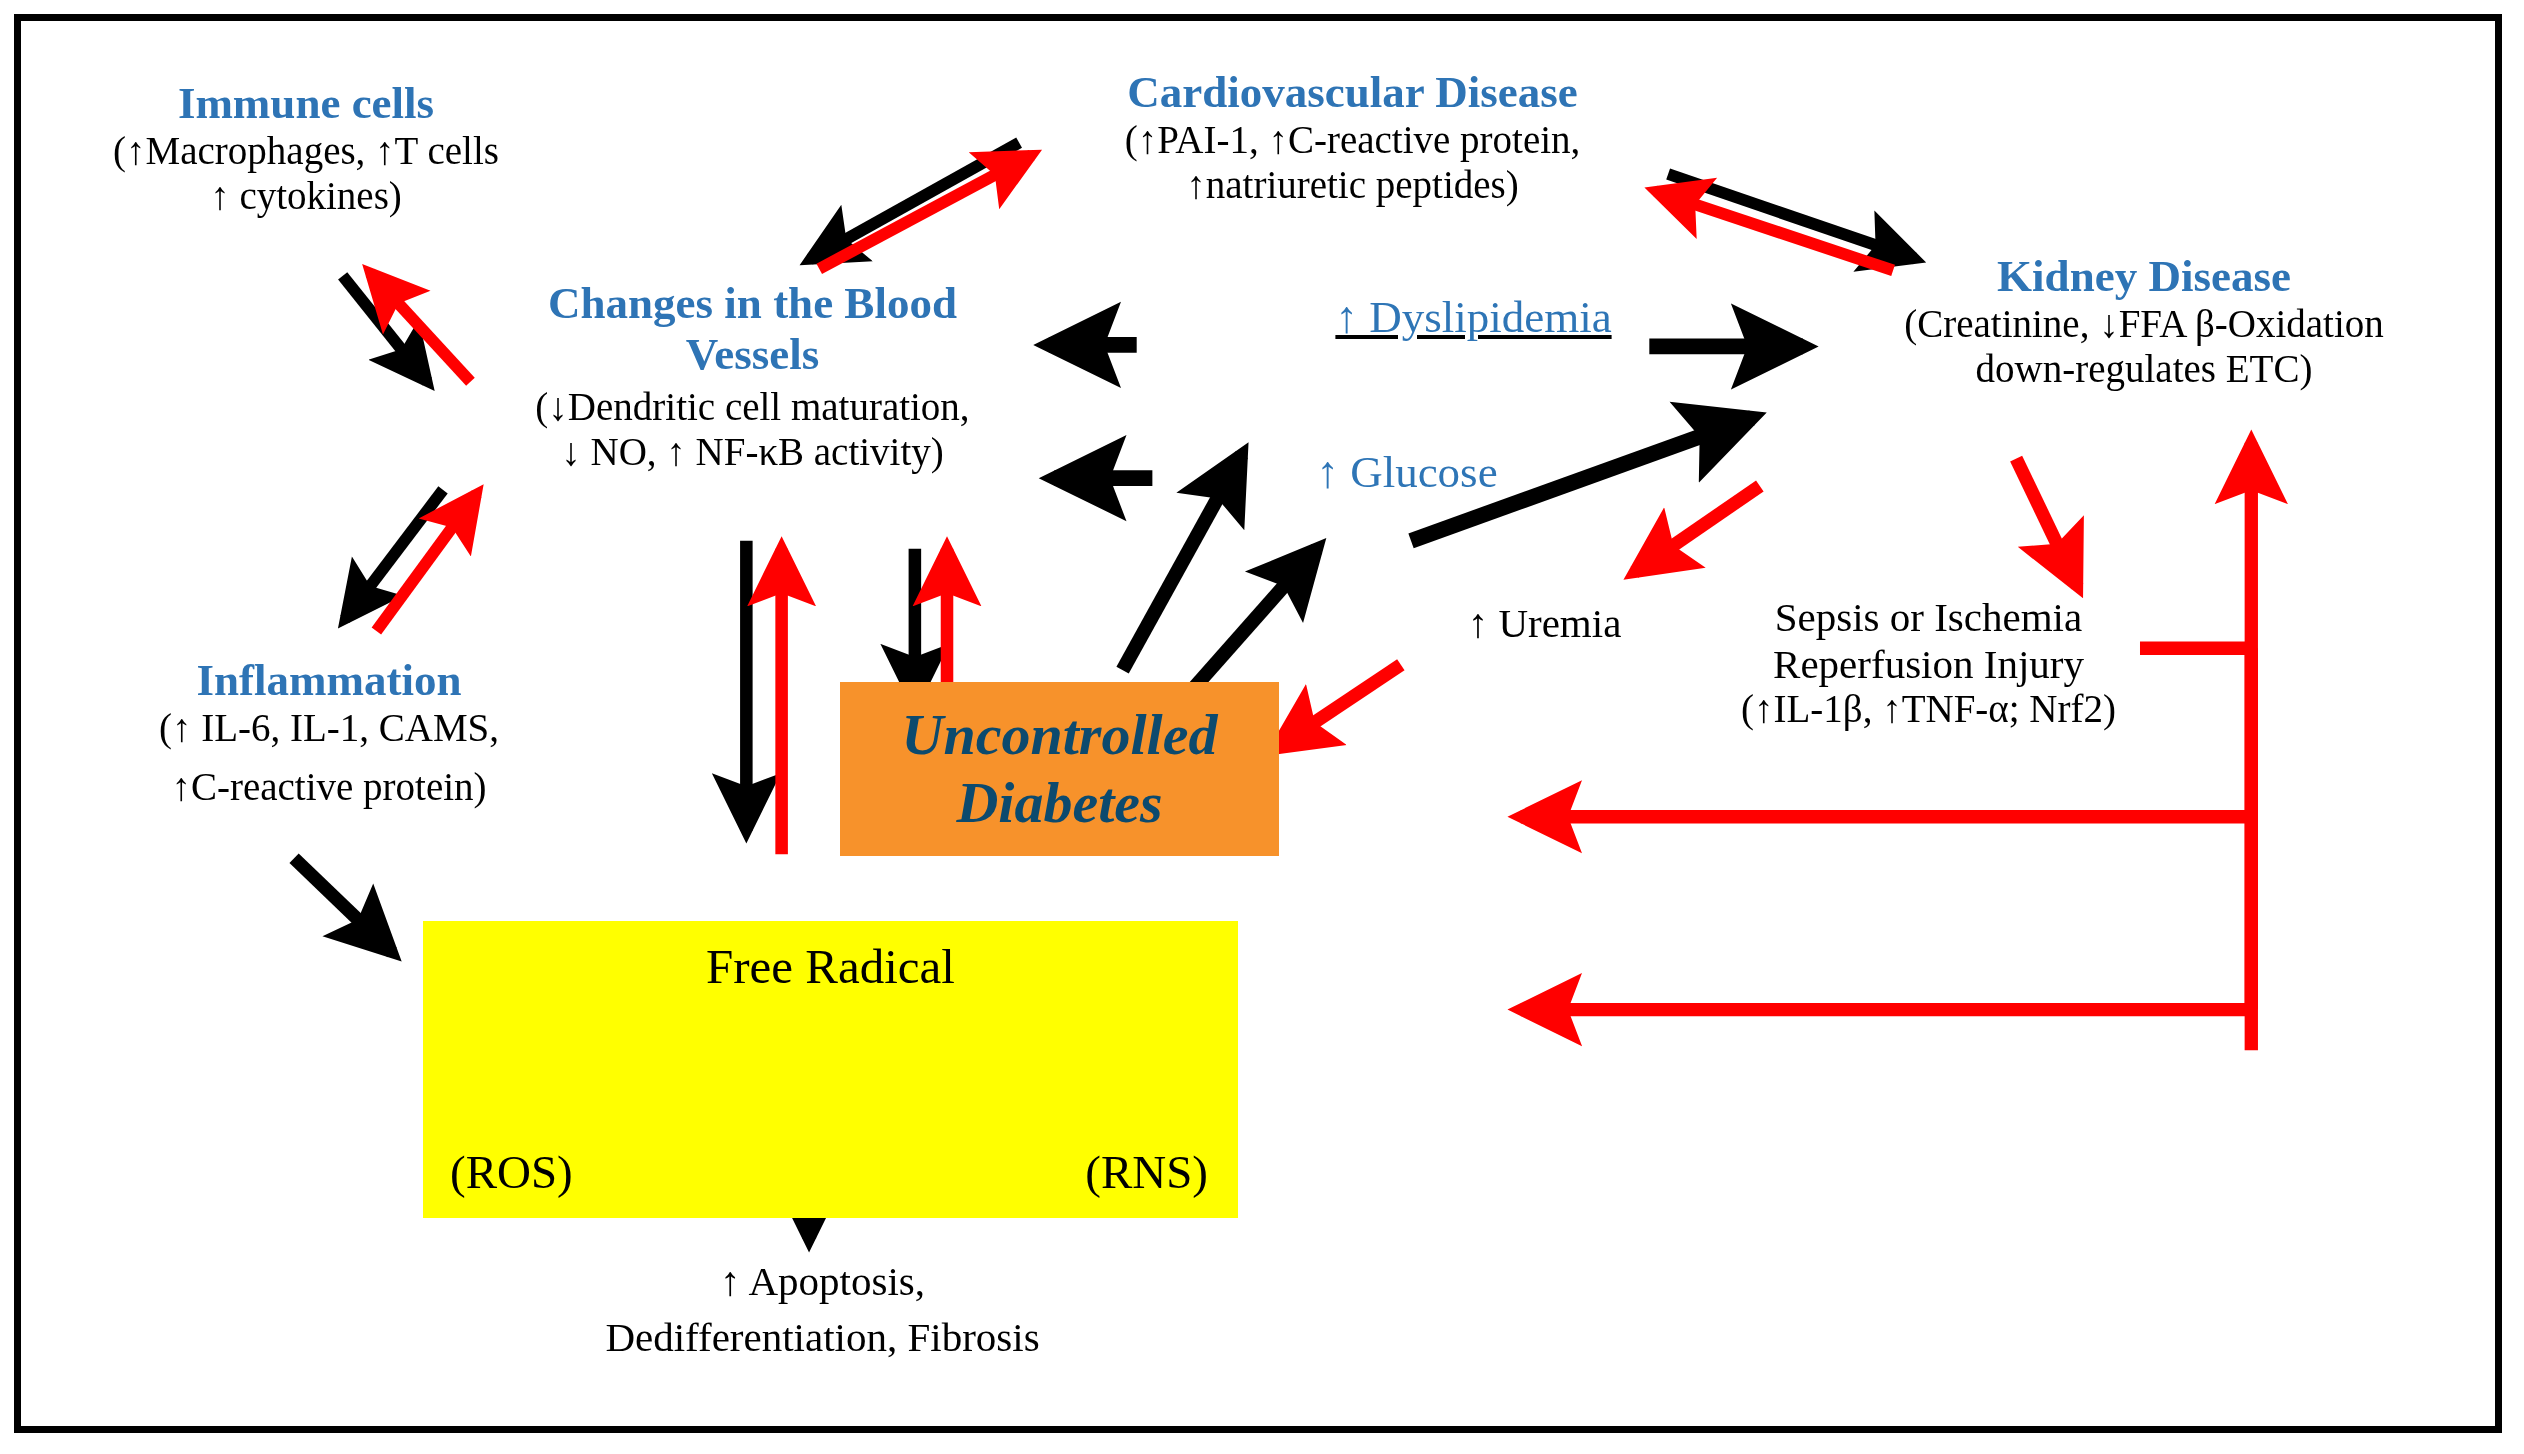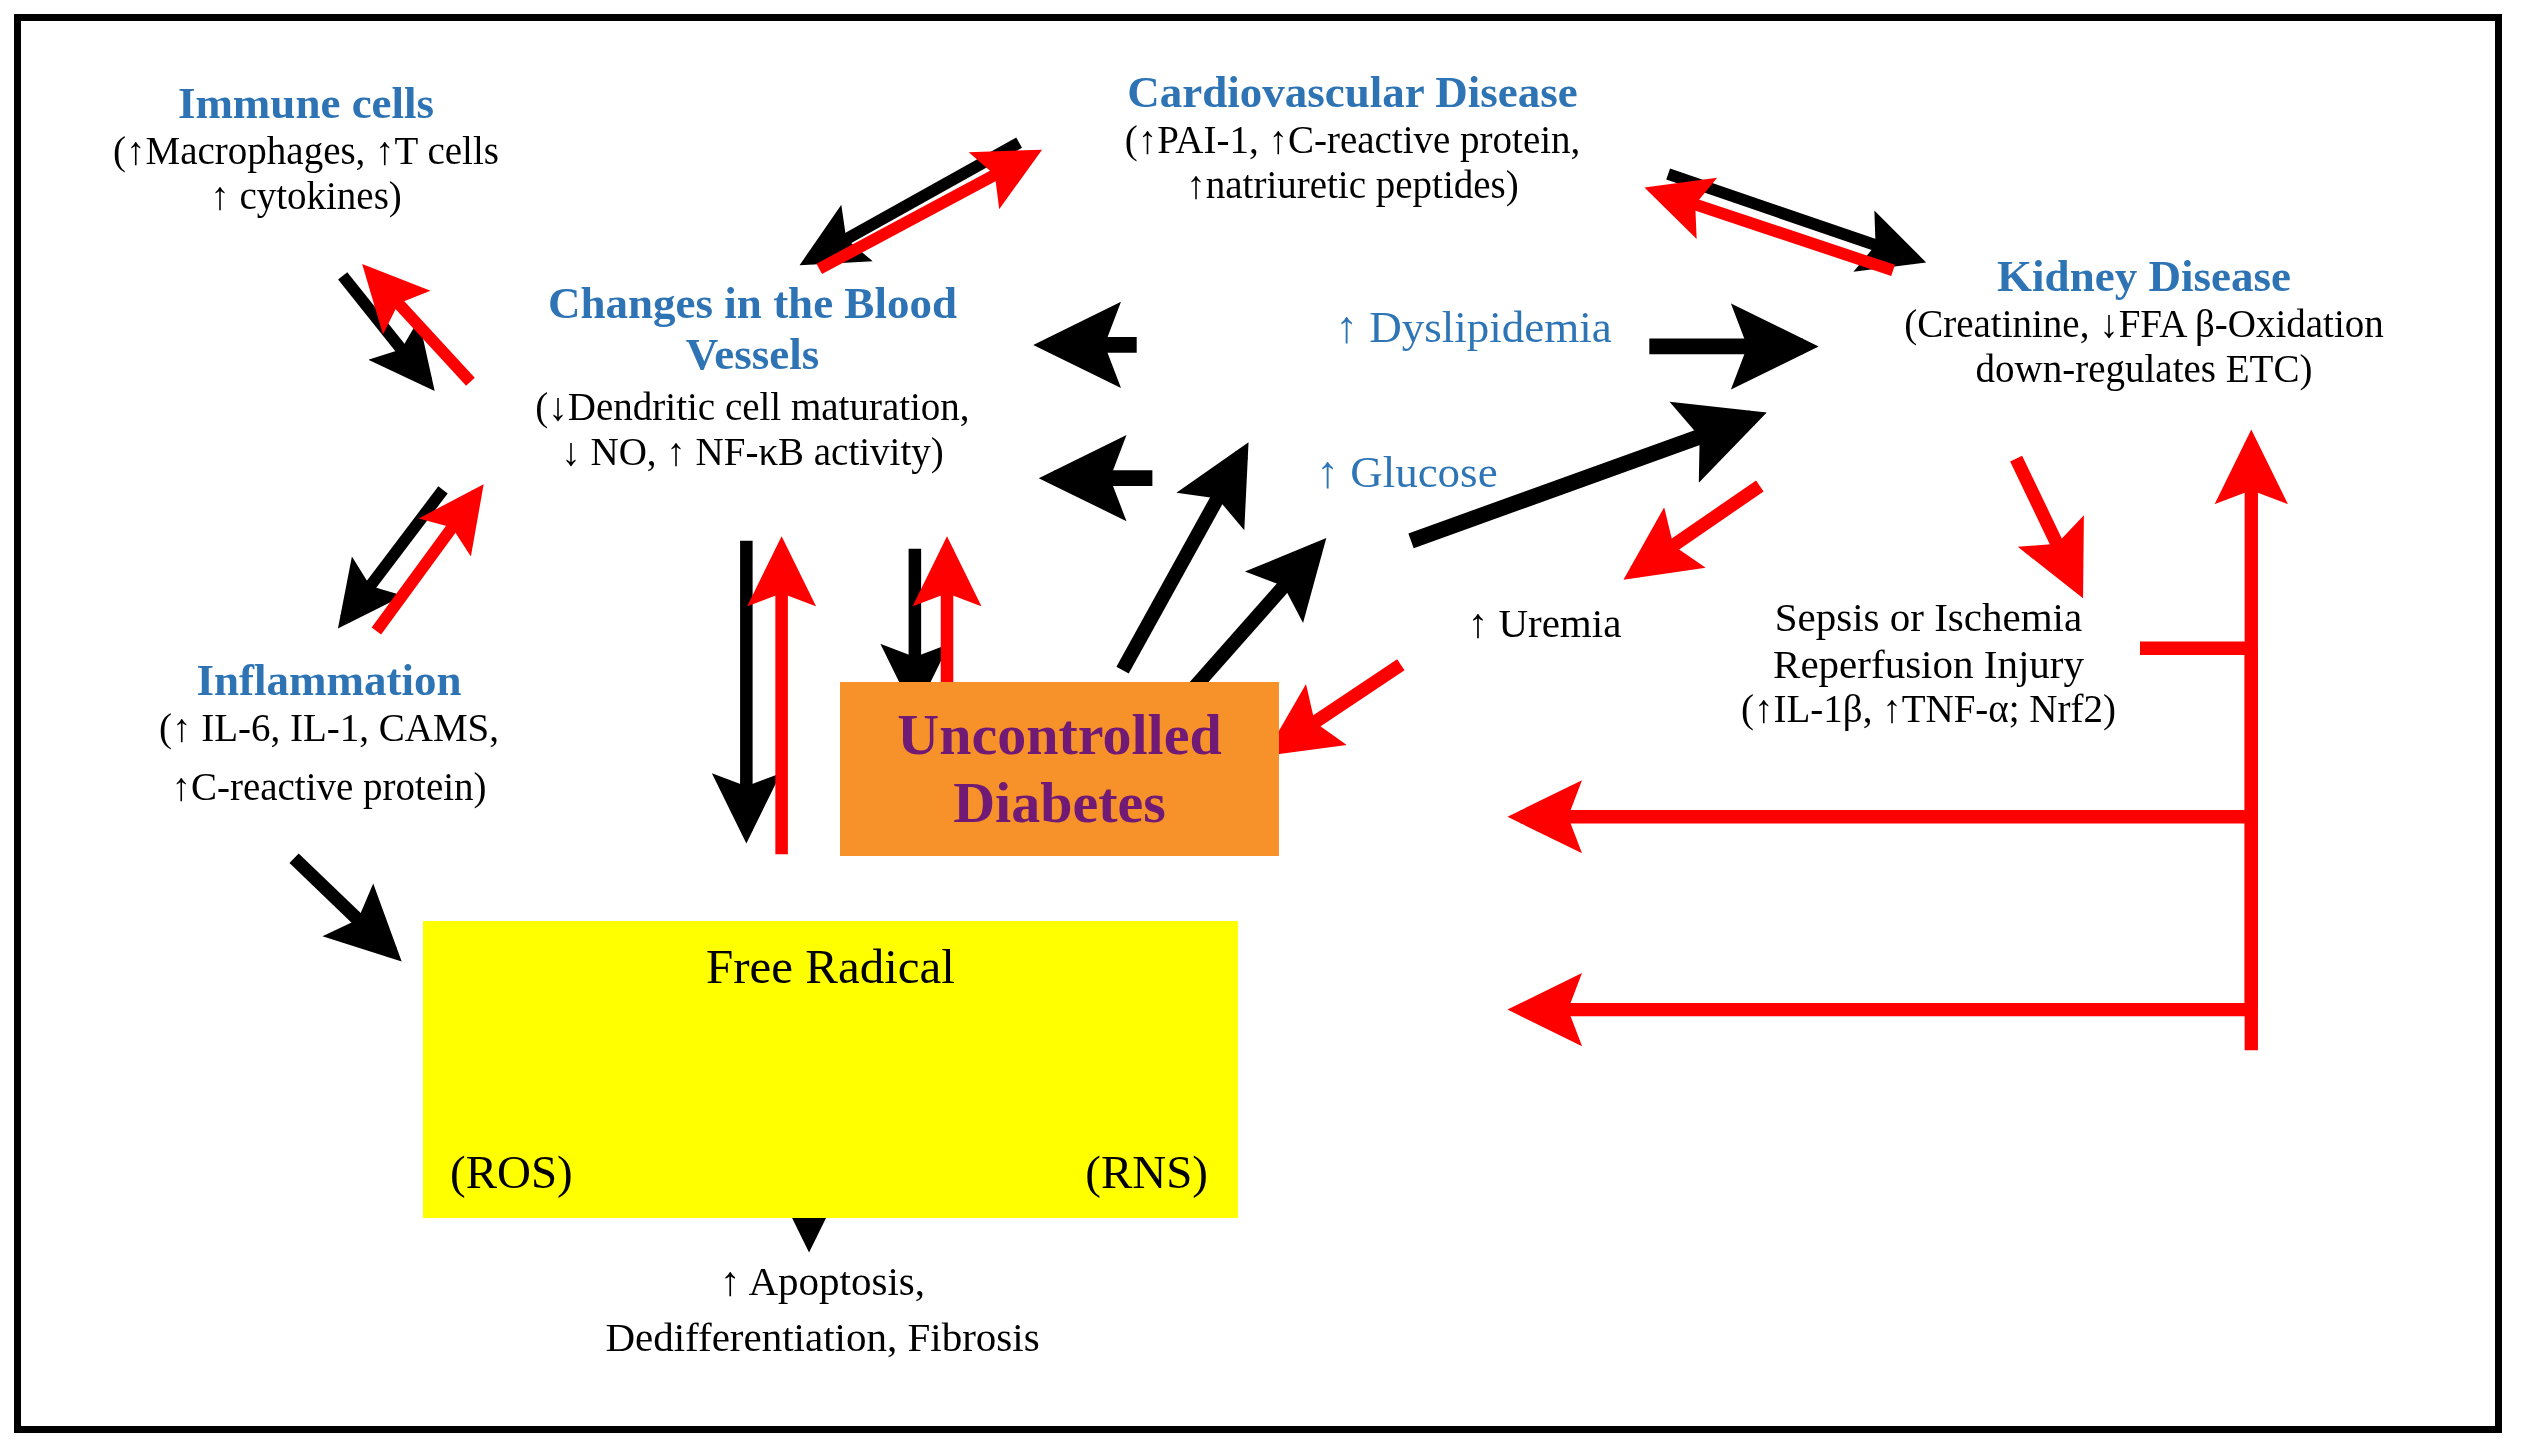--- a/index.html
+++ b/index.html
@@ -40,28 +40,29 @@
     white-space:nowrap;
   }
   .t-plain{
     color:#000000;
     font-size:41px;
     white-space:nowrap;
   }
   .box-orange{
     position:absolute;
     background:#F7922B;
-    color:#701a75;
+    color:#0c4a6e;
     font-weight:bold;
     font-size:58px;
     display:flex;
     align-items:center;
     justify-content:center;
     text-align:center;
     line-height:1.18;
+    font-style:italic;
   }
   .box-yellow{
     position:absolute;
     background:#FFFF00;
   }
   .fr-title{
     position:absolute;
     width:100%;
     text-align:center;
     font-size:49px;
@@ -215,21 +216,21 @@
     <div class="t-sub">down-regulates ETC)</div>
   </div>
 
   <div class="node" style="left:447px;top:278px;width:611px;">
     <div class="t-head">Changes in the Blood</div>
     <div class="t-head">Vessels</div>
     <div class="t-sub" style="margin-top:4.7px;">(↓Dendritic cell maturation,</div>
     <div class="t-sub">↓ NO, ↑ NF-κB activity)</div>
   </div>
 
-  <div class="node" style="left:1160px;top:302px;width:627px;">
+  <div class="node" style="left:1160px;top:292px;width:627px;text-decoration:underline;">
     <div class="t-head-lt">↑ Dyslipidemia</div>
   </div>
 
   <div class="node" style="left:1211px;top:447px;width:392px;">
     <div class="t-head-lt">↑ Glucose</div>
   </div>
 
   <div class="node" style="left:86px;top:655px;width:486px;">
     <div class="t-head">Inflammation</div>
     <div class="t-sub">(↑ IL-6, IL-1, CAMS,</div>

